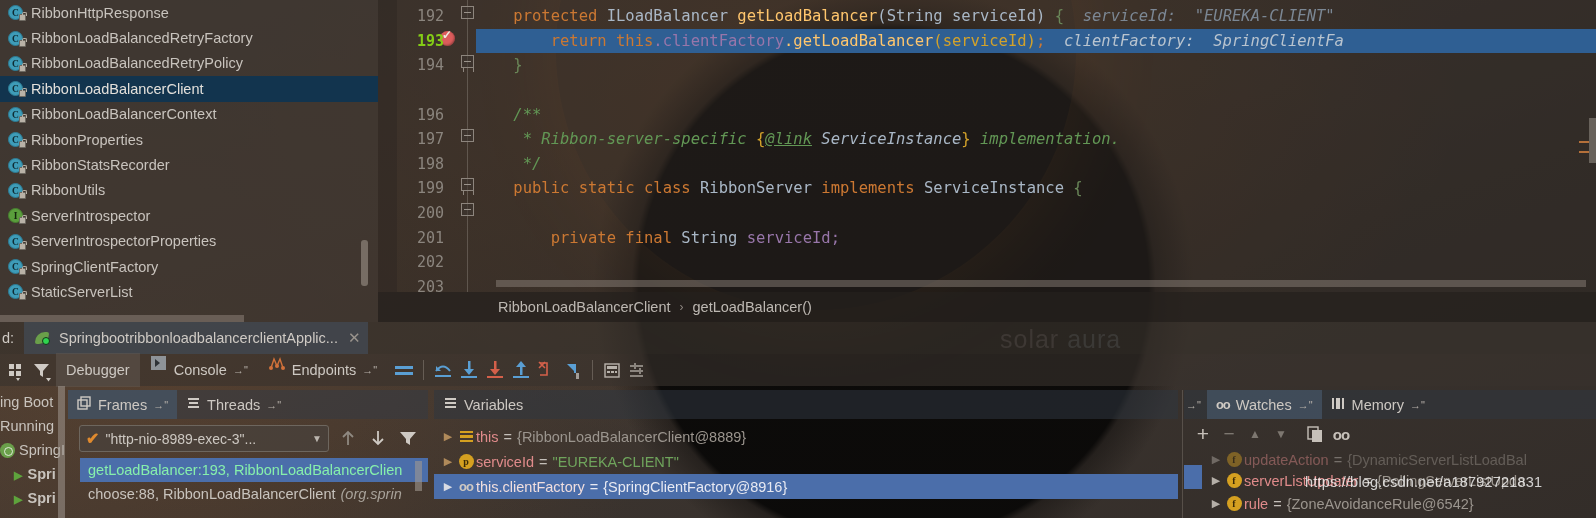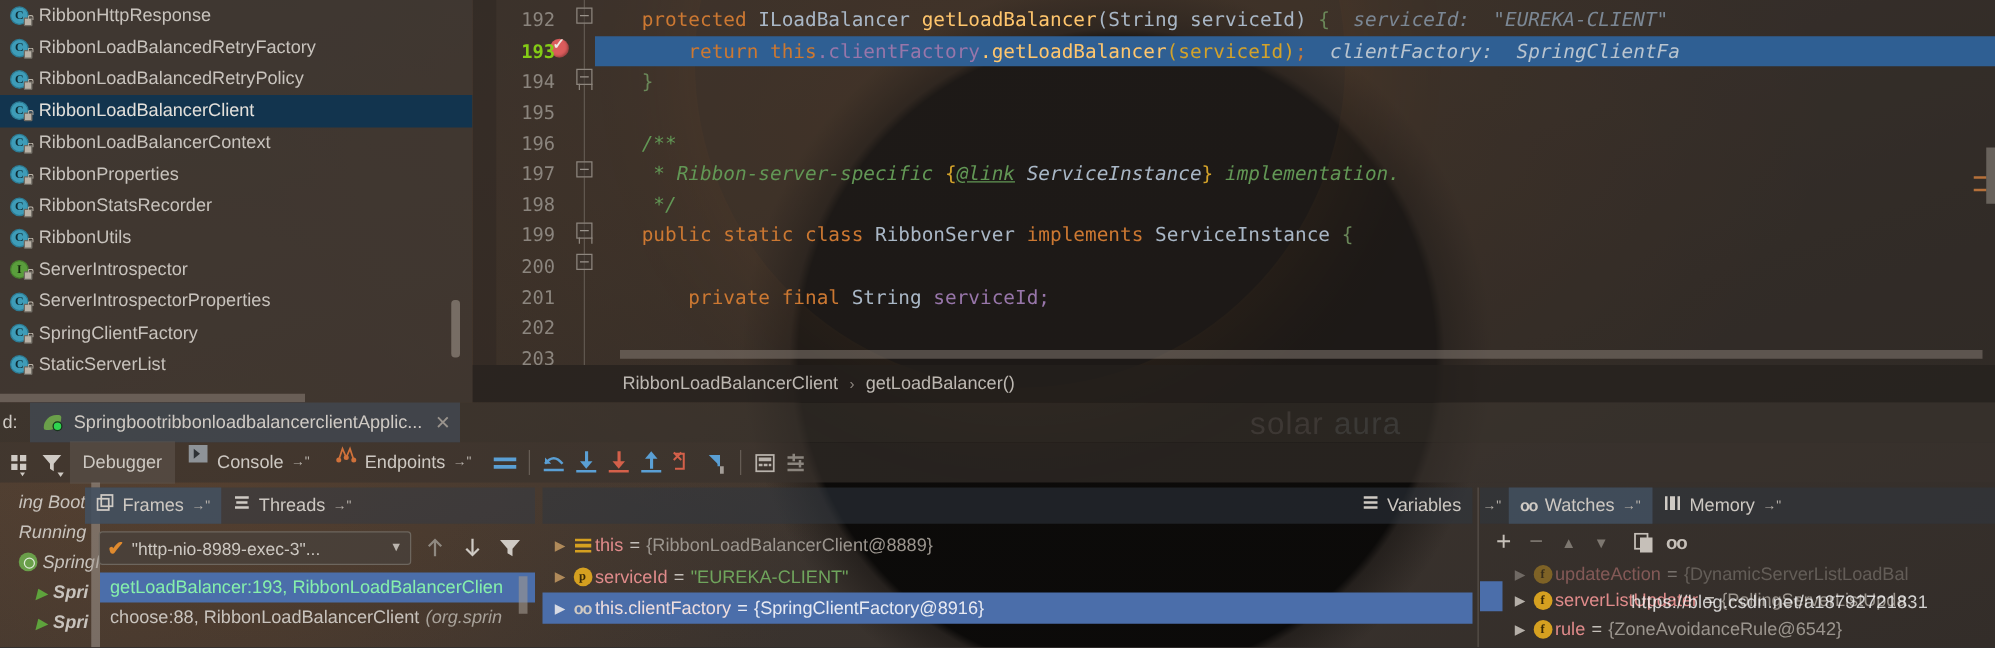--- a/index.html
+++ b/index.html
@@ -185,21 +185,21 @@
 
   
   .panelhdr{
     position:absolute; top:390px; height:29px; display:flex; align-items:center;
     color:#cdc8c2; font-size:14.5px;
   }
   .ptab{ height:29px; display:flex; align-items:center; padding:0 9px; white-space:nowrap; }
   .ptab.active{ background:rgba(70,84,102,.75); }
 
   .frames-hdr{ left:68px; width:360px; background:rgba(52,58,68,.55); }
-  .vars-hdr{ left:434px; width:744px; background:rgba(48,54,64,.55);justify-content:flex-end; }
+  .vars-hdr{ left:434px; width:744px; background:rgba(48,54,64,.55); }
   .watch-hdr{ left:1184px; right:0; background:rgba(48,54,64,.55); }
 
   
   .frames-body{ position:absolute; left:68px; top:419px; width:360px; bottom:0; }
   .thread-select{
     position:absolute; left:11px; top:6px; width:250px; height:27px;
     background:rgba(72,66,60,.75); border:1px solid #6d665e; border-radius:3px;
     display:flex; align-items:center; padding:0 6px;
     color:#cdc8c2; font-size:14px; white-space:nowrap; overflow:hidden;
   }
@@ -258,22 +258,22 @@
     position:absolute; left:1305px; top:474px; color:rgba(245,245,245,.82);
     font-size:14.5px; white-space:nowrap; letter-spacing:.2px;
   }
   .blue-chip{
     position:absolute; left:1184px; top:465px; width:18px; height:24px; background:#4b6eaa;
   }
   .vert-div{ position:absolute; top:390px; bottom:0; width:1px; background:rgba(120,112,104,.5); }
 
   
   .left-strip{
-    position:absolute; left:15px; top:386px; width:68px; bottom:0;
-    color:#c8c3bd; font-size:14.5px;font-style:italic;
+    position:absolute; left:0; top:386px; width:68px; bottom:0;
+    color:#c8c3bd; font-size:14.5px;
   }
   .ls-row{ position:absolute; left:0; white-space:nowrap; }
   .ls-scroll{ position:absolute; right:3px; top:0px; width:7px; height:132px; background:rgba(160,152,143,.55); }
   .green-tri{ color:#5ea33c; font-size:11px; margin-right:5px; }
   .gearico{
     display:inline-block; width:15px; height:15px; border-radius:50%;
     background:#6a9f4a; position:relative; vertical-align:-3px; margin-right:4px;
   }
   .gearico:after{
     content:""; position:absolute; left:4px; top:4px; width:7px; height:7px; border-radius:50%;
@@ -398,23 +398,20 @@
       <span class="hl"></span>
       <span class="lnum">193</span>
       <span class="codetext">        <span class="kw">return</span> <span class="kw">this</span><span class="fld">.clientFactory</span><span class="meth">.getLoadBalancer</span><span class="paren">(serviceId)</span><span class="kw">;</span>  <span class="hint-on-sel">clientFactory:  SpringClientFa</span></span>
     </div>
 
     <div class="code-line" style="top:53.2px">
       <span class="lnum">194</span>
       <span class="codetext brace">    <span>}</span></span>
     </div>
 
-    <div class="code-line" style="top:77.8px">
-      <span class="lnum">195</span>
-    </div>
 
     <div class="code-line" style="top:102.4px">
       <span class="lnum">196</span>
       <span class="codetext cmt">    <span>/**</span></span>
     </div>
 
     <div class="code-line" style="top:127px">
       <span class="lnum">197</span>
       <span class="codetext">    <span class="cmt"> * Ribbon-server-specific </span><span class="doctag">{</span><span class="link">@link</span><span class="doctype"> ServiceInstance</span><span class="doctag">}</span><span class="cmt"> implementation.</span></span>
     </div>

